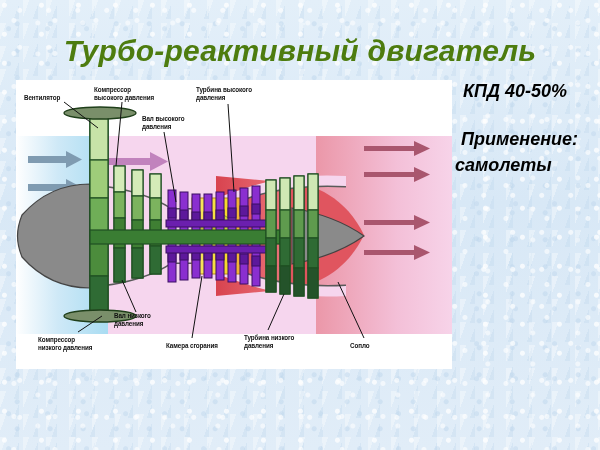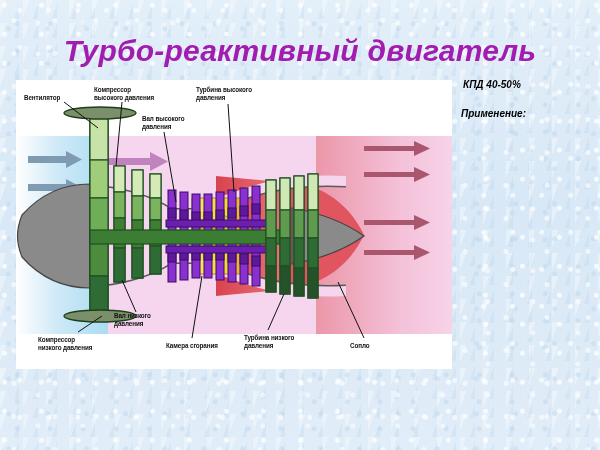--- a/index.html
+++ b/index.html
@@ -19,49 +19,50 @@
       radial-gradient(circle at 84% 74%, rgba(255,255,255,.55) 0 2px, transparent 3px),
       radial-gradient(circle at 52% 88%, rgba(190,214,236,.5) 0 2px, transparent 3px),
       radial-gradient(circle at 22% 82%, rgba(190,214,236,.45) 0 2px, transparent 3px),
       linear-gradient(110deg, rgba(255,255,255,.35) 0 6px, transparent 6px 18px),
       linear-gradient(-70deg, rgba(186,212,235,.30) 0 5px, transparent 5px 16px),
       linear-gradient(180deg,#e3eff9 0%,#d8e8f6 45%,#e1edf8 100%);
     background-size:37px 29px,41px 33px,29px 37px,45px 31px,33px 27px,39px 35px,23px 23px,19px 19px,100% 100%;
   }
   #title{
     position:absolute;left:0;top:34px;width:600px;text-align:center;
-    font-size:30px;font-weight:bold;font-style:italic;color:#a21caf;
+    font-size:30px;font-weight:bold;font-style:italic;color:#4d7c0f;
     letter-spacing:.2px;white-space:nowrap;
   }
   #side-text{
     position:absolute;left:455px;top:78px;width:145px;
-    font-size:10px;font-weight:bold;font-style:italic;color:#000;line-height:1.45;
+    font-size:18px;font-weight:bold;font-style:italic;color:#000;line-height:1.45;
   }
   #side-text .kpd{margin-left:8px;}
-  #side-text .prim{margin-top:14px;margin-left:6px;}
+  #side-text .prim{margin-top:22px;margin-left:6px;}
   #panel{
     position:absolute;left:16px;top:80px;width:436px;height:289px;
     background:#ffffff;overflow:hidden;
   }
   #panel svg{display:block;}
   .lbl{
     position:absolute;font-size:6.3px;font-weight:bold;color:#111;
     line-height:1.25;letter-spacing:-.1px;white-space:pre-line;
   }
 </style>
 </head>
 <body>
 
 <div id="bg-texture"></div>
 
 <div id="title">Турбо-реактивный двигатель</div>
 
 <div id="side-text">
   <div class="kpd">КПД   40-50%</div>
   <div class="prim">Применение:</div>
+  <div>самолеты</div>
 </div>
 
 <div id="panel">
   <svg width="436" height="289" viewBox="0 0 436 289">
     <defs>
       <linearGradient id="airGrad" x1="0" y1="0" x2="1" y2="0">
         <stop offset="0%" stop-color="#ffffff"></stop>
         <stop offset="45%" stop-color="#cfe9f7"></stop>
         <stop offset="100%" stop-color="#a9dcf2"></stop>
       </linearGradient>

